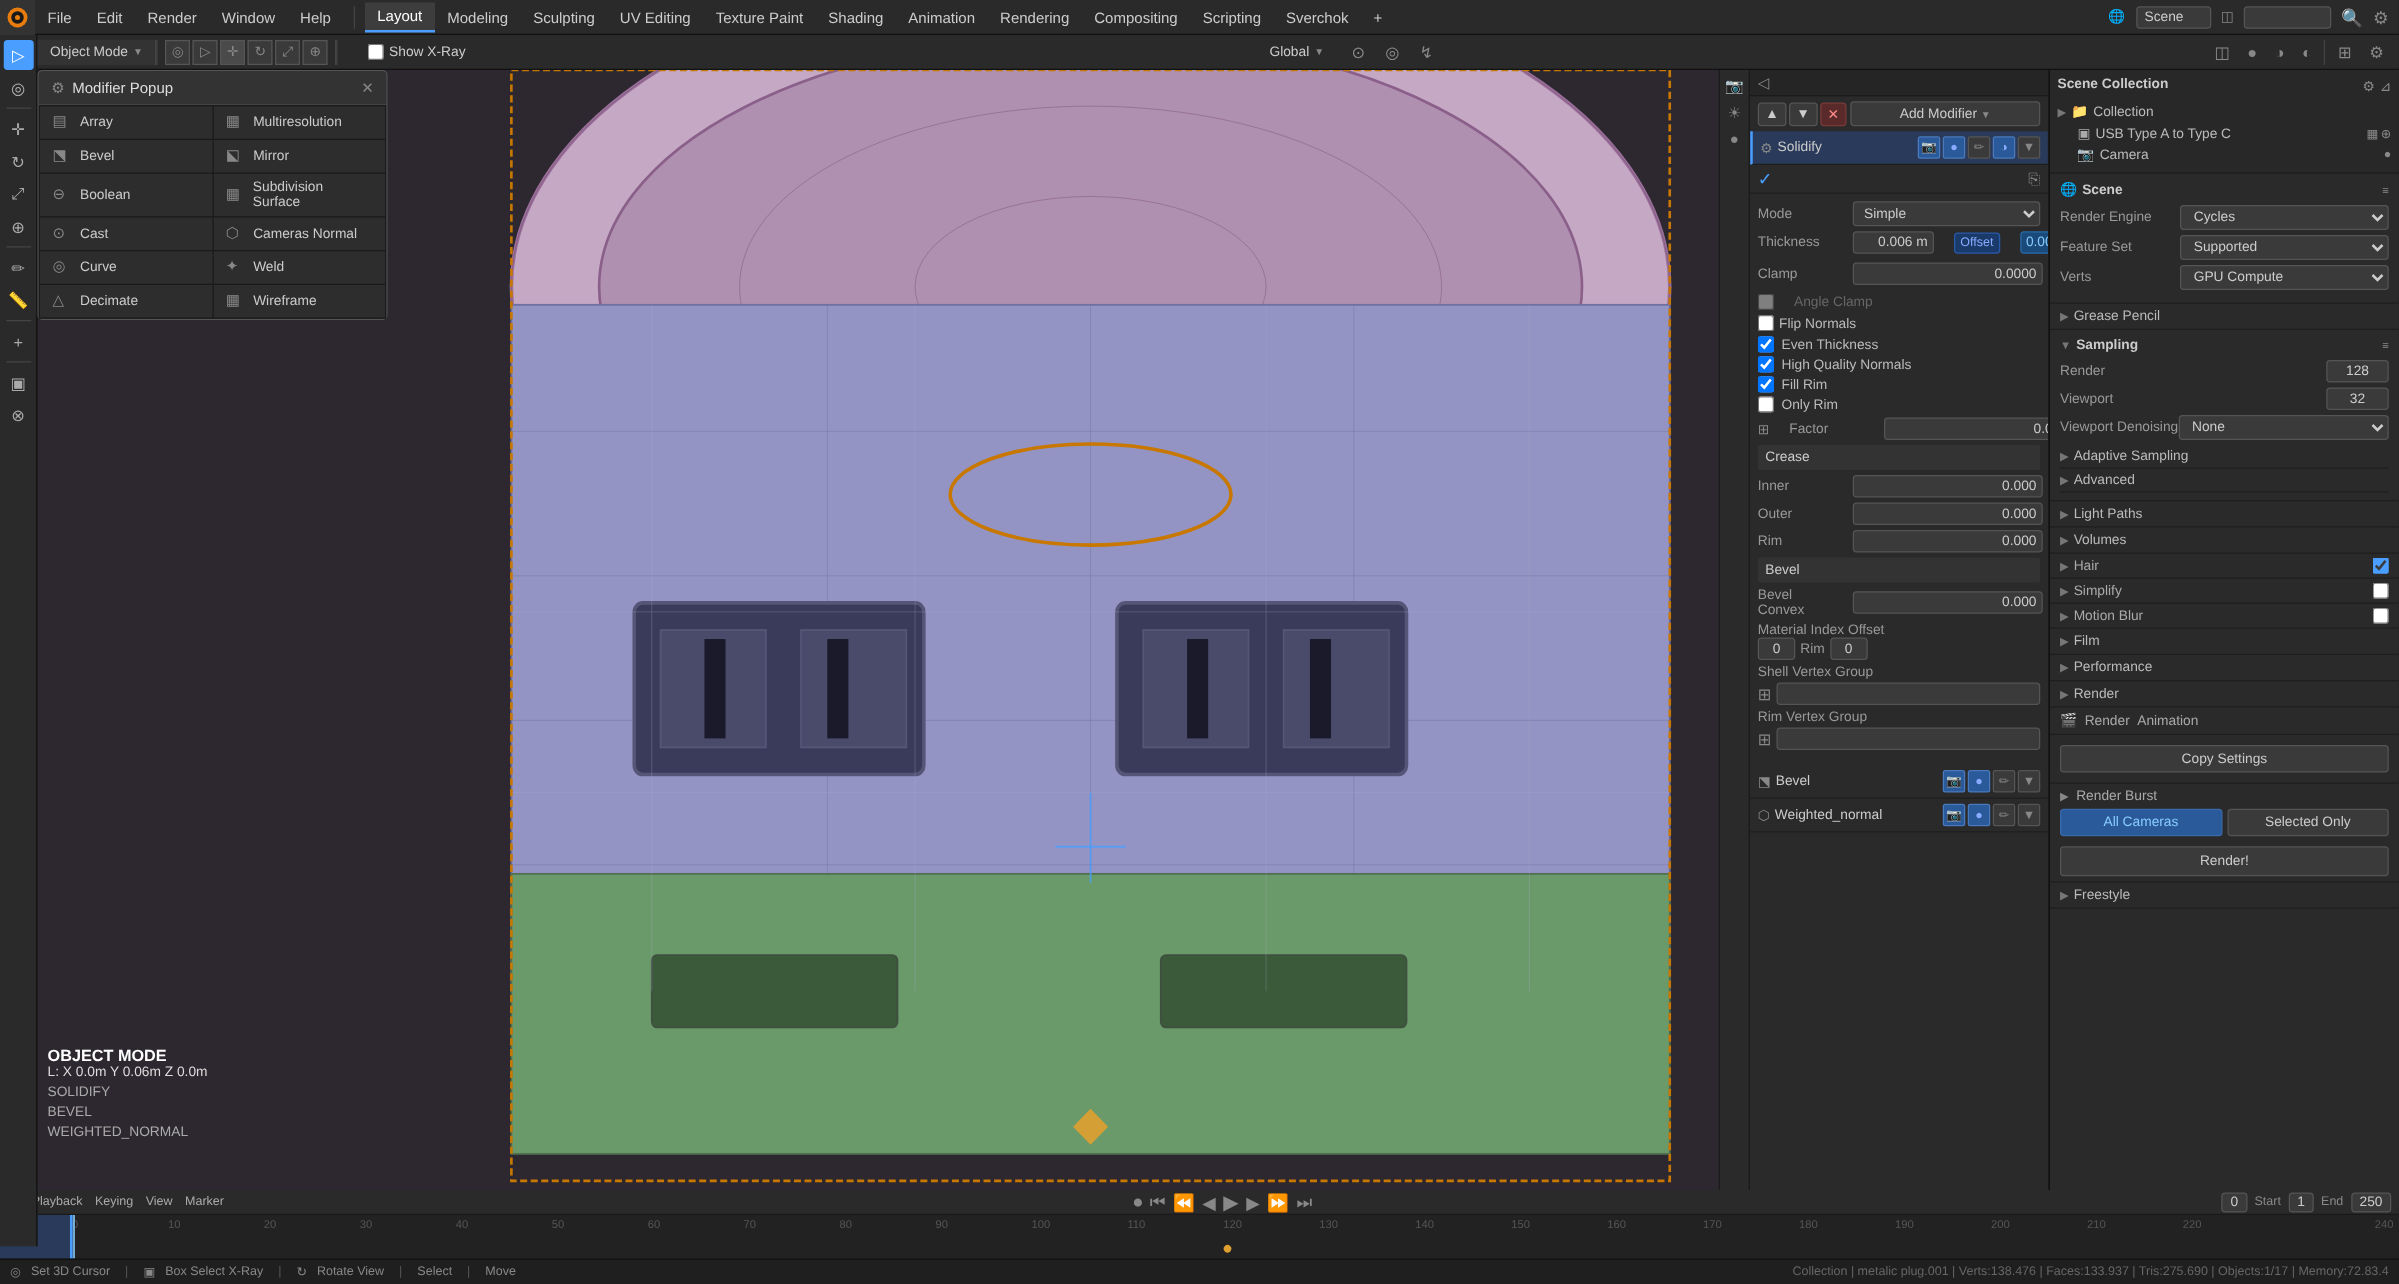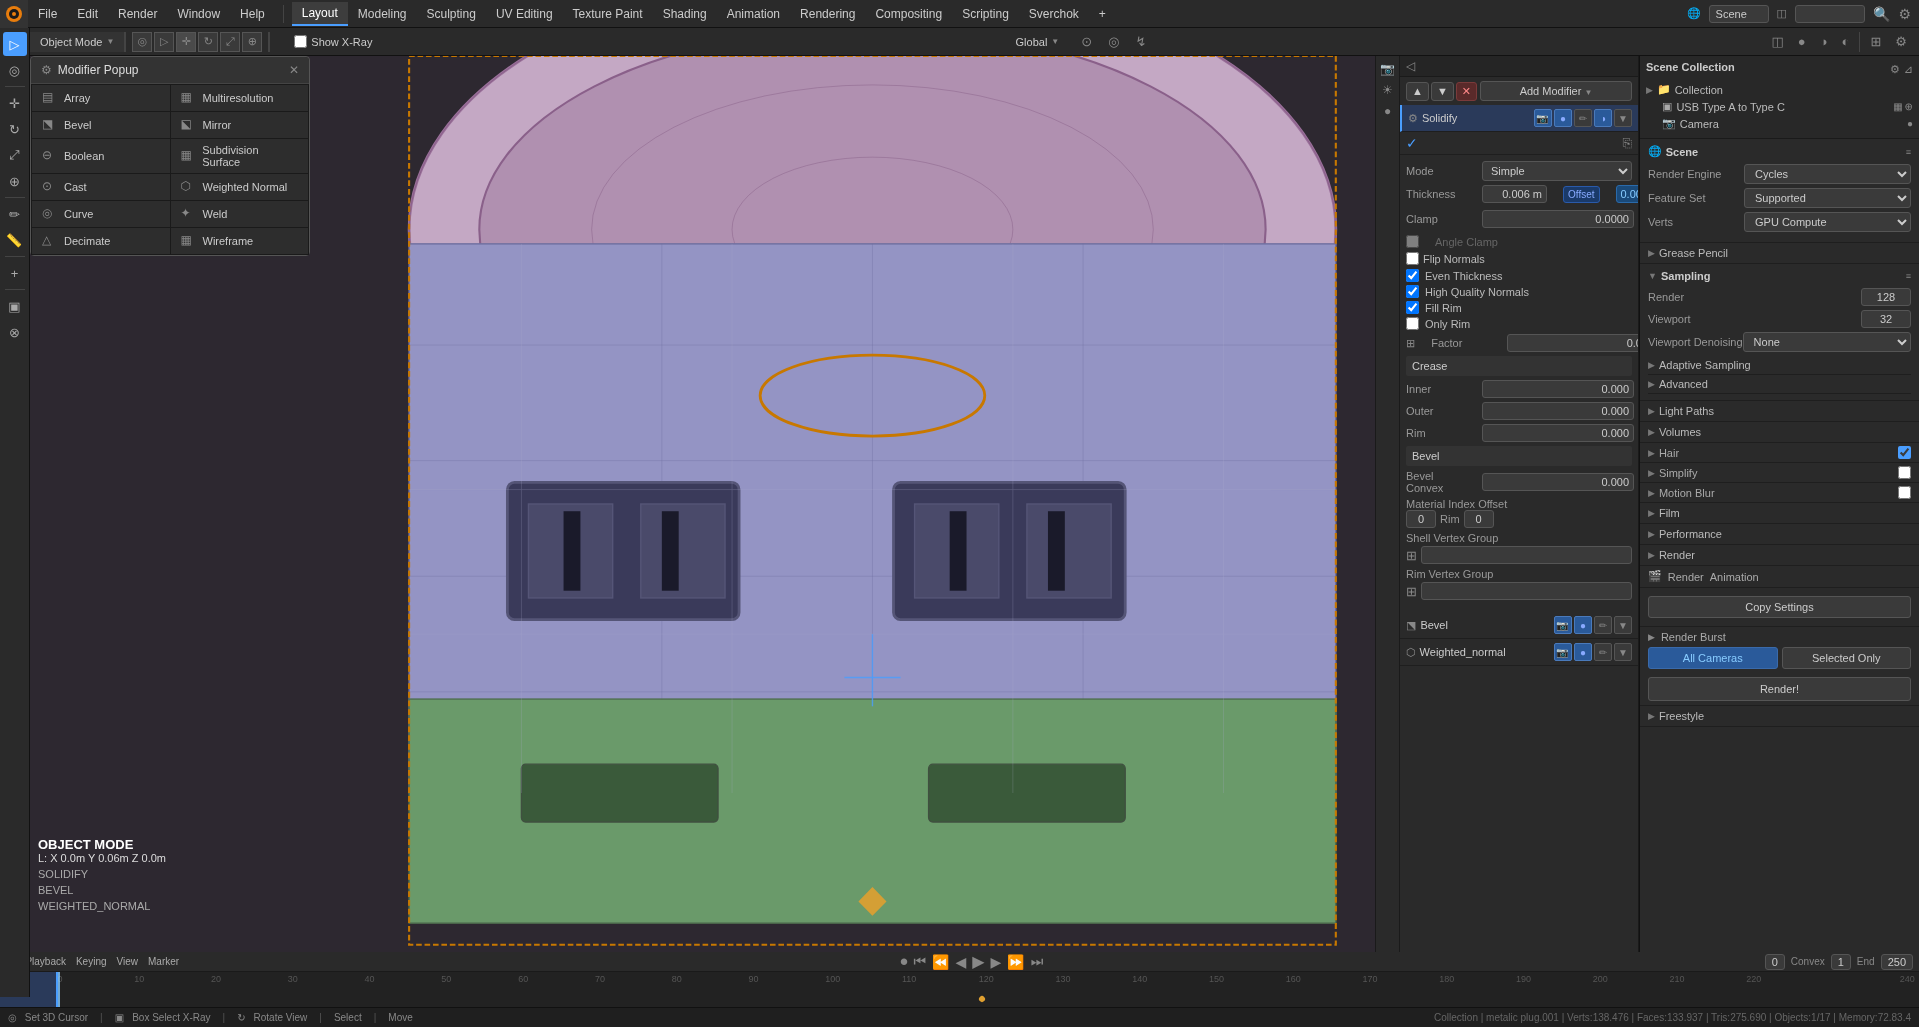--- a/index.html
+++ b/index.html
@@ -588,21 +588,21 @@
       <span class="popup-item-icon">▦</span>
       <span>Subdivision Surface</span>
     </div>
 
     <div class="popup-item">
       <span class="popup-item-icon">⊙</span>
       <span>Cast</span>
     </div>
     <div class="popup-item">
       <span class="popup-item-icon">⬡</span>
-      <span>Weighted Normal</span>
+      <span>Cameras Normal</span>
     </div>
 
     <div class="popup-item">
       <span class="popup-item-icon">◎</span>
       <span>Curve</span>
     </div>
     <div class="popup-item">
       <span class="popup-item-icon">✦</span>
       <span>Weld</span>
     </div>
@@ -996,21 +996,21 @@
       <span style="color:#888; cursor:pointer; font-size:14px;">⏪</span>
       <span style="color:#888; cursor:pointer; font-size:14px;">◀</span>
       <span style="color:#888; cursor:pointer; font-size:16px;">▶</span>
       <span style="color:#888; cursor:pointer; font-size:14px;">▶</span>
       <span style="color:#888; cursor:pointer; font-size:14px;">⏩</span>
       <span style="color:#888; cursor:pointer; font-size:14px;">⏭</span>
     </div>
 
     <div style="display:flex; align-items:center; gap:6px;">
       <span style="background:#3a3a3a; border:1px solid #555; padding:1px 6px; border-radius:3px; font-size:11px; color:#ccc;">0</span>
-      <span style="color:#888; font-size:10px;">Convex</span>
+      <span style="color:#888; font-size:10px;">Start</span>
       <span style="background:#3a3a3a; border:1px solid #555; padding:1px 6px; border-radius:3px; font-size:11px; color:#ccc;">1</span>
       <span style="color:#888; font-size:10px;">End</span>
       <span style="background:#3a3a3a; border:1px solid #555; padding:1px 6px; border-radius:3px; font-size:11px; color:#ccc;">250</span>
     </div>
   </div>
 
   <div class="tla-content">
 
     <div style="position:relative; height:100%;">
       <div class="tla-number" style="left:3%;">0</div>

